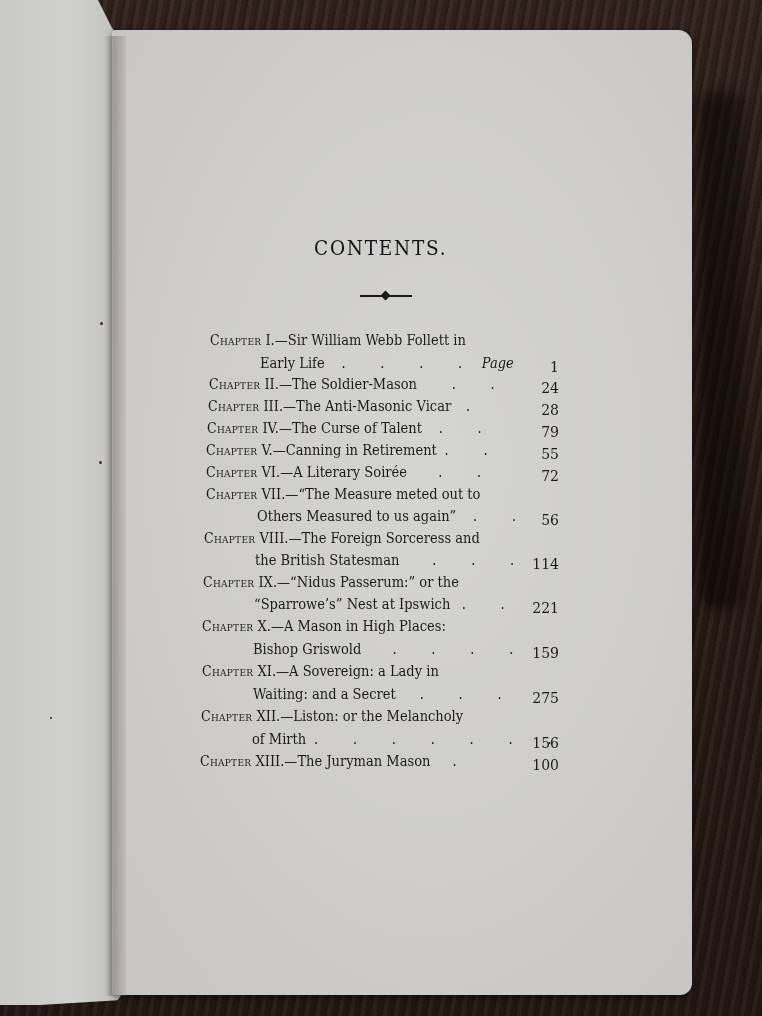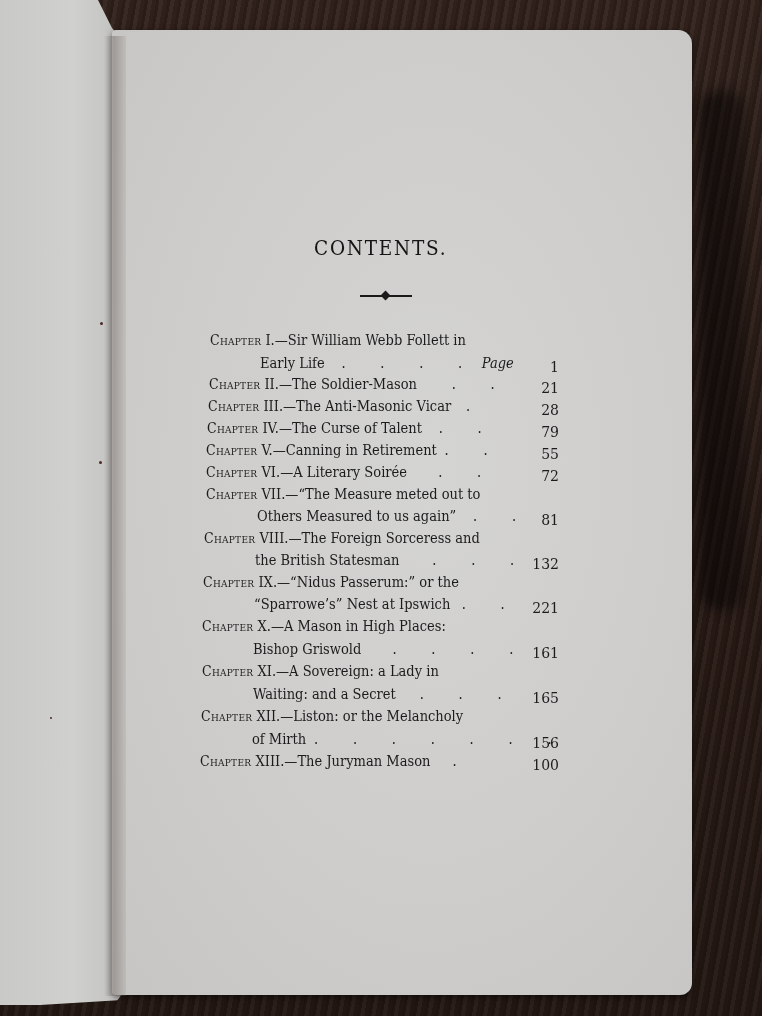--- a/index.html
+++ b/index.html
@@ -92,21 +92,21 @@
       <span class="dots" style="margin-left:14px">. . . .</span>
       <span class="page-word">Page</span>
     </div>
     <div class="num" style="left:503px;top:359px">1</div>
 
     <div class="line" style="left:193px;top:376px">
       <span class="sc">Chapter</span>
       <span>II.</span><span>—The Soldier-Mason</span>
       <span class="dots" style="margin-left:34px">. .</span>
     </div>
-    <div class="num" style="left:503px;top:380px">21</div>
+    <div class="num" style="left:503px;top:380px">24</div>
 
     <div class="line" style="left:192px;top:398px">
       <span class="sc">Chapter</span>
       <span>III.</span><span>—The Anti-Masonic Vicar</span>
       <span class="dots" style="margin-left:12px">.</span>
     </div>
     <div class="num" style="left:503px;top:402px">28</div>
 
     <div class="line" style="left:191px;top:420px">
       <span class="sc">Chapter</span>
@@ -130,61 +130,61 @@
     <div class="num" style="left:503px;top:468px">72</div>
 
     <div class="line" style="left:190px;top:486px">
       <span class="sc">Chapter</span>
       <span>VII.</span><span>—“The Measure meted out to</span>
     </div>
     <div class="line" style="left:241px;top:508px">
       <span>Others Measured to us again”</span>
       <span class="dots" style="margin-left:14px">. .</span>
     </div>
-    <div class="num" style="left:503px;top:512px">81</div>
+    <div class="num" style="left:503px;top:512px">56</div>
 
     <div class="line" style="left:188px;top:530px">
       <span class="sc">Chapter</span>
       <span>VIII.</span><span>—The Foreign Sorceress and</span>
     </div>
     <div class="line" style="left:239px;top:552px">
       <span>the British Statesman</span>
       <span class="dots" style="margin-left:32px">. . .</span>
     </div>
-    <div class="num" style="left:503px;top:556px">132</div>
+    <div class="num" style="left:503px;top:556px">114</div>
 
     <div class="line" style="left:187px;top:574px">
       <span class="sc">Chapter</span>
       <span>IX.</span><span>—“Nidus Passerum:” or the</span>
     </div>
     <div class="line" style="left:238px;top:596px">
       <span>“Sparrowe’s” Nest at Ipswich</span>
       <span class="dots" style="margin-left:8px">. .</span>
     </div>
     <div class="num" style="left:503px;top:600px">221</div>
 
     <div class="line" style="left:186px;top:618px">
       <span class="sc">Chapter</span>
       <span>X.</span><span>—A Mason in High Places:</span>
     </div>
     <div class="line" style="left:237px;top:641px">
       <span>Bishop Griswold</span>
       <span class="dots" style="margin-left:30px">. . . .</span>
     </div>
-    <div class="num" style="left:503px;top:645px">161</div>
+    <div class="num" style="left:503px;top:645px">159</div>
 
     <div class="line" style="left:186px;top:663px">
       <span class="sc">Chapter</span>
       <span>XI.</span><span>—A Sovereign: a Lady in</span>
     </div>
     <div class="line" style="left:237px;top:686px">
       <span>Waiting: and a Secret</span>
       <span class="dots" style="margin-left:22px">. . .</span>
     </div>
-    <div class="num" style="left:503px;top:690px">165</div>
+    <div class="num" style="left:503px;top:690px">275</div>
 
     <div class="line" style="left:185px;top:708px">
       <span class="sc">Chapter</span>
       <span>XII.</span><span>—Liston: or the Melancholy</span>
     </div>
     <div class="line" style="left:236px;top:731px">
       <span>of Mirth</span>
       <span class="dots" style="margin-left:4px">. . . . . . .</span>
     </div>
     <div class="num" style="left:503px;top:735px">156</div>

